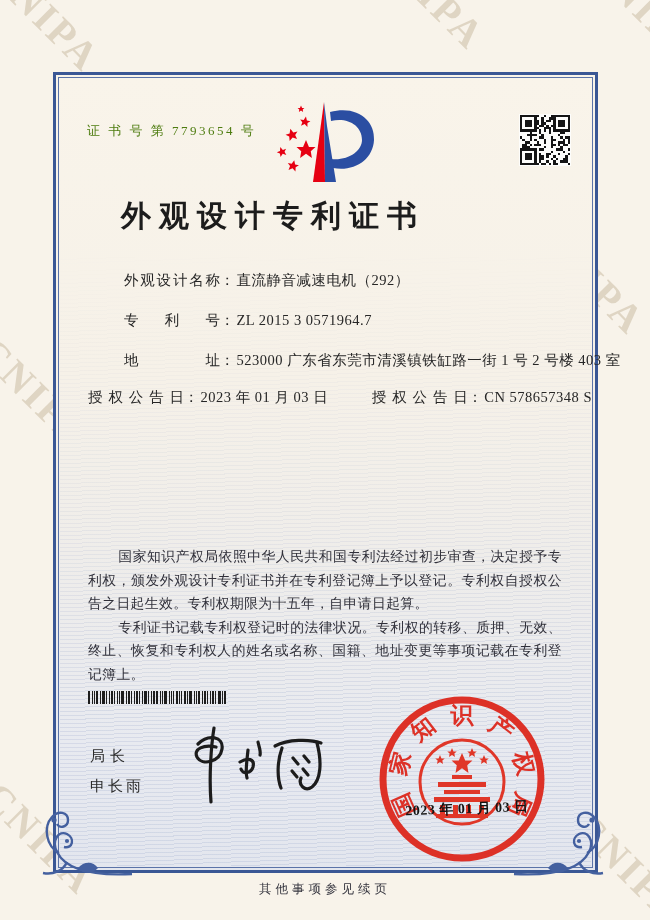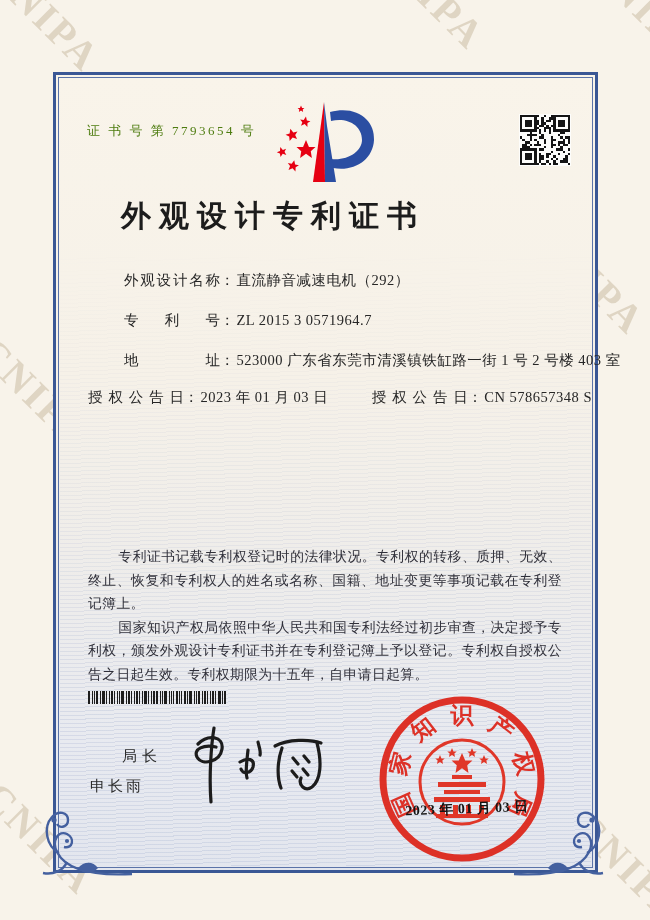--- a/index.html
+++ b/index.html
@@ -68,21 +68,21 @@
     position:absolute;left:88px;top:545px;width:474px;
     font-size:13.8px;line-height:23.5px;text-align:justify;color:#30303a;letter-spacing:.4px;
   }
   .body-text p{margin:0;text-indent:2.2em;}
 
   
   .barcode{position:absolute;left:88px;top:691px;width:172px;height:13px;font-size:0;}
   .barcode i{display:inline-block;height:100%;background:#1d1d1d;}
 
   .signer-title{position:absolute;left:90px;top:747px;font-size:15px;letter-spacing:5px;
-    font-family:"Liberation Sans","DejaVu Sans",sans-serif;color:#2a2a2a;margin-left:32px;}
+    font-family:"Liberation Sans","DejaVu Sans",sans-serif;color:#2a2a2a;}
   .signer-name{position:absolute;left:90px;top:777px;font-size:15px;letter-spacing:3px;
     font-family:"Liberation Sans","DejaVu Sans",sans-serif;color:#2a2a2a;}
   .signature{position:absolute;left:178px;top:716px;}
 
   .seal{position:absolute;left:375px;top:692px;width:174px;height:174px;opacity:.93;}
   .seal-char{font-size:23px;font-weight:bold;fill:#dd2418;text-anchor:middle;
     font-family:"Liberation Serif","DejaVu Serif",serif;}
   .seal-date{
     position:absolute;left:381px;top:800px;width:172px;text-align:center;
     font-size:14px;font-weight:600;letter-spacing:.5px;color:#141414;
@@ -598,22 +598,22 @@
         <span>
           <span class="f-label">授权公告日</span><span class="f-colon">：</span><span class="f-value">2023 年 01 月 03 日</span>
         </span>
         <span class="grant-pair2">
           <span class="f-label">授权公告日</span><span class="f-colon">：</span><span class="f-value">CN 578657348 S</span>
         </span>
       </div>
     </div>
 
     <div class="body-text">
+      <p>国家知识产权局依照中华人民共和国专利法经过初步审查，决定授予专利权，颁发外观设计专利证书并在专利登记簿上予以登记。专利权自授权公告之日起生效。专利权期限为十五年，自申请日起算。</p>
       <p>专利证书记载专利权登记时的法律状况。专利权的转移、质押、无效、终止、恢复和专利权人的姓名或名称、国籍、地址变更等事项记载在专利登记簿上。</p>
-      <p>国家知识产权局依照中华人民共和国专利法经过初步审查，决定授予专利权，颁发外观设计专利证书并在专利登记簿上予以登记。专利权自授权公告之日起生效。专利权期限为十五年，自申请日起算。</p>
     </div>
 
     <div class="barcode" id="barcode"><i style="width: 2px; margin-right: 2px;"></i><i style="width: 1px; margin-right: 1px;"></i><i style="width: 1px; margin-right: 1px;"></i><i style="width: 2px; margin-right: 2px;"></i><i style="width: 1px; margin-right: 1px;"></i><i style="width: 3px; margin-right: 1px;"></i><i style="width: 1px; margin-right: 2px;"></i><i style="width: 1px; margin-right: 1px;"></i><i style="width: 2px; margin-right: 1px;"></i><i style="width: 1px; margin-right: 2px;"></i><i style="width: 1px; margin-right: 1px;"></i><i style="width: 1px; margin-right: 1px;"></i><i style="width: 3px; margin-right: 2px;"></i><i style="width: 1px; margin-right: 1px;"></i><i style="width: 2px; margin-right: 1px;"></i><i style="width: 1px; margin-right: 2px;"></i><i style="width: 1px; margin-right: 1px;"></i><i style="width: 2px; margin-right: 1px;"></i><i style="width: 1px; margin-right: 2px;"></i><i style="width: 1px; margin-right: 1px;"></i><i style="width: 3px; margin-right: 1px;"></i><i style="width: 1px; margin-right: 2px;"></i><i style="width: 1px; margin-right: 1px;"></i><i style="width: 2px; margin-right: 1px;"></i><i style="width: 2px; margin-right: 2px;"></i><i style="width: 1px; margin-right: 1px;"></i><i style="width: 1px; margin-right: 1px;"></i><i style="width: 3px; margin-right: 2px;"></i><i style="width: 1px; margin-right: 1px;"></i><i style="width: 1px; margin-right: 1px;"></i><i style="width: 1px; margin-right: 2px;"></i><i style="width: 2px; margin-right: 1px;"></i><i style="width: 1px; margin-right: 1px;"></i><i style="width: 1px; margin-right: 2px;"></i><i style="width: 2px; margin-right: 1px;"></i><i style="width: 1px; margin-right: 1px;"></i><i style="width: 3px; margin-right: 2px;"></i><i style="width: 1px; margin-right: 1px;"></i><i style="width: 1px; margin-right: 1px;"></i><i style="width: 2px; margin-right: 2px;"></i><i style="width: 1px; margin-right: 1px;"></i><i style="width: 2px; margin-right: 1px;"></i><i style="width: 1px; margin-right: 2px;"></i><i style="width: 1px; margin-right: 1px;"></i><i style="width: 2px; margin-right: 1px;"></i><i style="width: 1px; margin-right: 2px;"></i><i style="width: 3px; margin-right: 1px;"></i><i style="width: 1px; margin-right: 1px;"></i><i style="width: 2px; margin-right: 2px;"></i></div>
 
     <div class="signer-title">局长</div>
     <div class="signer-name">申长雨</div>
 
     <svg class="signature" width="165" height="92" viewBox="0 0 165 92" fill="none" stroke="#1c1c1c" stroke-width="3.2" stroke-linecap="round">
       <path d="M36,12 C33,30 31,62 33,86"></path>
       <path d="M20,28 C30,18 46,20 44,33 C42,46 24,50 19,41 C15,33 26,28 38,31"></path>
@@ -670,15 +670,16 @@
     </svg>
     <svg class="flourish right" style="left:510px;top:784px;" width="100" height="100" viewBox="0 0 100 100" fill="none" stroke="#44609f" stroke-width="2.4">
       <path d="M96,90 C58,92 30,86 21,68 C15,56 23,46 31,50 C39,54 37,65 28,63"></path>
       <path d="M23,69 C10,62 7,43 16,33 C22,26 32,28 32,36 C32,43 24,45 21,40"></path>
       <path d="M31,78 C27,87 17,91 7,89"></path>
       <path d="M42,84 C48,77 57,77 62,84 C57,90 47,91 42,84" fill="#44609f" stroke="none"></path>
       <circle cx="18" cy="36" r="2.6" fill="#44609f" stroke="none"></circle>
       <circle cx="31" cy="57" r="2.1" fill="#44609f" stroke="none"></circle>
     </svg>
 
+    <div class="footer-note">其他事项参见续页</div>
 
   </div>
 </div>
 
 </body></html>

